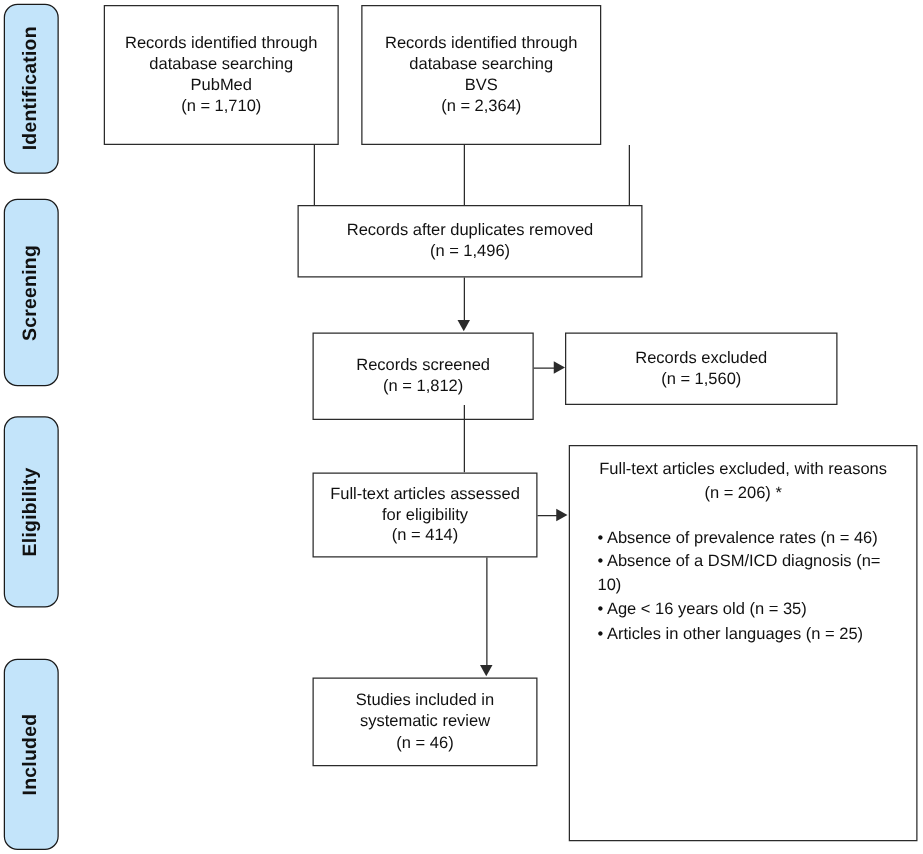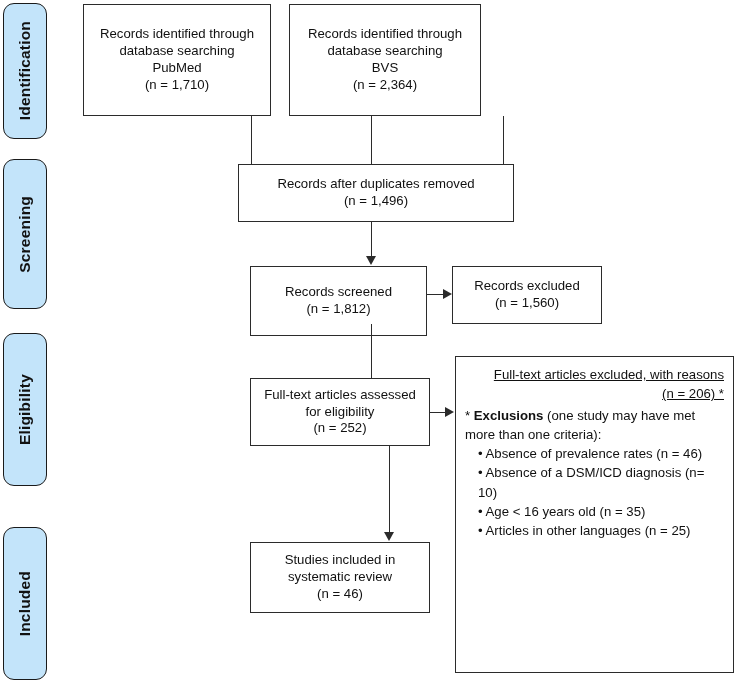--- a/index.html
+++ b/index.html
@@ -63,24 +63,23 @@
     background: #ffffff;
     border: 1.3px solid #2b2b2b;
     box-sizing: border-box;
     padding: 8px 9px 6px 9px;
     font-size: 13.2px;
     line-height: 1.46;
     color: #111111;
     text-align: left;
   }
   .exbox .ex-head {
-    text-align: right;
+    text-align: center;
     white-space: pre-line;
-    margin-bottom: 2px;
-    text-decoration: underline;
+    margin-bottom: 16px;
   }
   .exbox .ex-note { margin-top: 1px; }
   .exbox .ex-note b { font-weight: bold; }
   .exbox .ex-item { white-space: normal; margin-left: 13px; }
 
   
   .vline {
     position: absolute;
     background: #2b2b2b;
     width: 1.4px;
@@ -154,40 +153,39 @@
   <div class="arrow-down" style="left:366px; top:256px;"></div>
 
   <div class="pbox" style="left:250px; top:266px; width:177px; height:70px;">
     <span class="ptext">Records screened
 (n = 1,812)</span>
   </div>
 
   <div class="hline" style="left:427px; top:294px; width:17px;"></div>
   <div class="arrow-right" style="left:443px; top:289px;"></div>
 
-  <div class="pbox" style="left:452px; top:266px; width:150px; height:58px;">
+  <div class="pbox" style="left:452px; top:266px; width:218px; height:58px;">
     <span class="ptext">Records excluded
 (n = 1,560)</span>
   </div>
 
   <div class="vline" style="left:371px; top:324px; height:54px;"></div>
 
   <div class="pbox" style="left:250px; top:378px; width:180px; height:68px;">
     <span class="ptext">Full-text articles assessed
 for eligibility
-(n = 252)</span>
+(n = 414)</span>
   </div>
 
   <div class="hline" style="left:430px; top:412px; width:16px;"></div>
   <div class="arrow-right" style="left:445px; top:407px;"></div>
 
   <div class="exbox" style="left:455px; top:356px; width:279px; height:317px;">
     <div class="ex-head">Full-text articles excluded, with reasons
 (n = 206) *</div>
-    <div class="ex-note"><span>*  </span><b>Exclusions</b><span> (one study may have met more than one criteria):</span></div>
     <div class="ex-item">• Absence of prevalence rates (n = 46)</div>
     <div class="ex-item">• Absence of a DSM/ICD diagnosis (n= 10)</div>
     <div class="ex-item">• Age &lt; 16 years old (n = 35)</div>
     <div class="ex-item">• Articles in other languages (n = 25)</div>
   </div>
 
   <div class="vline" style="left:389px; top:446px; height:87px;"></div>
   <div class="arrow-down" style="left:384px; top:532px;"></div>
 
   <div class="pbox" style="left:250px; top:542px; width:180px; height:71px;justify-content:flex-end;">

